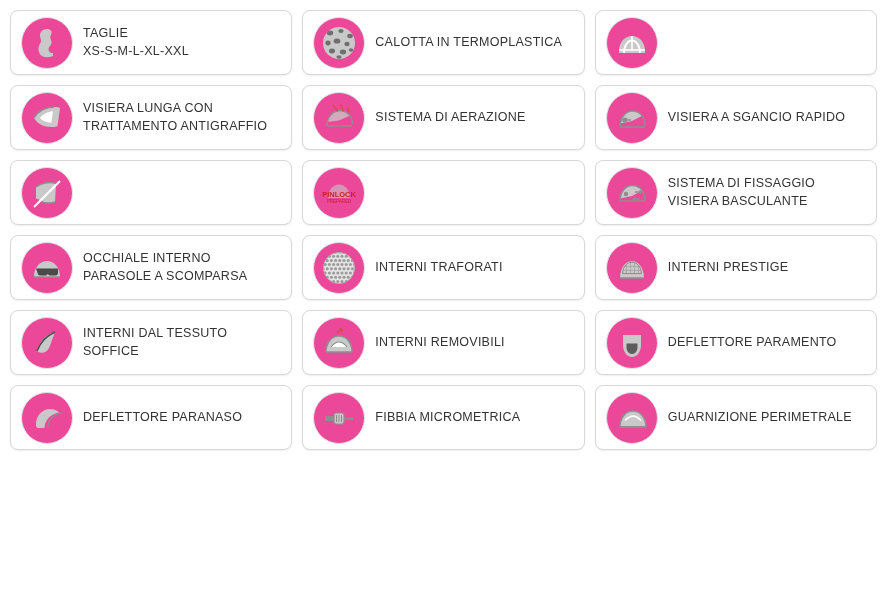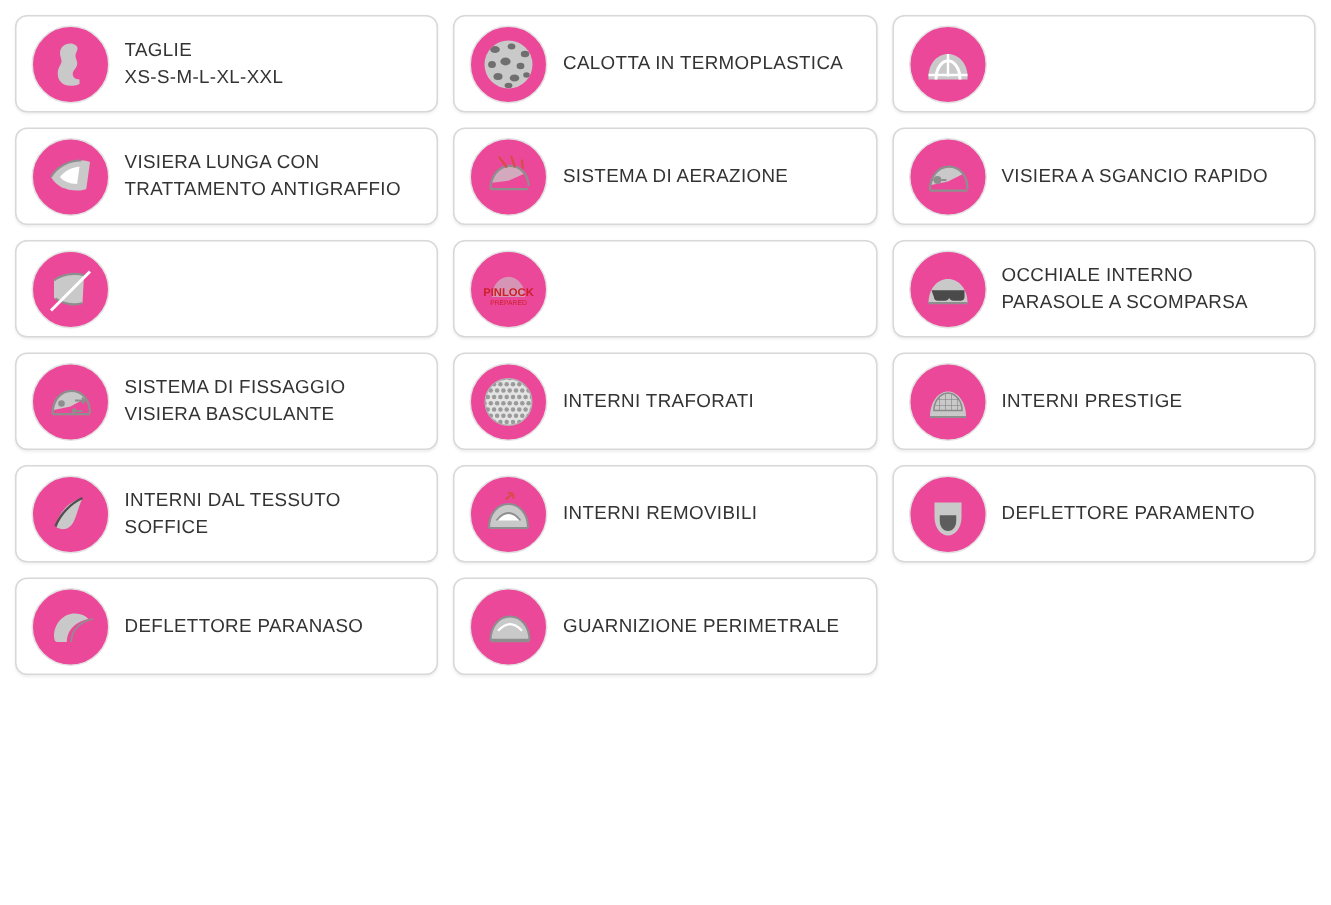--- a/index.html
+++ b/index.html
@@ -154,39 +154,39 @@
         <svg width="44" height="44" viewBox="0 0 44 44">
           <path d="M11 27c0-8 5.2-13.5 11-13.5S33 19 33 27" fill="#c9c9c9" opacity="0.6"></path>
           <text x="22" y="26" text-anchor="middle" font-family="Liberation Sans, sans-serif" font-size="7.5" font-weight="bold" fill="#cc2027">PINLOCK</text>
           <text x="22" y="32" text-anchor="middle" font-family="Liberation Sans, sans-serif" font-size="4.5" fill="#cc2027">PREPARED</text>
         </svg>
       </span>
     </div>
     <div class="feature-card">
       <span class="icon-wrap">
         <svg width="44" height="44" viewBox="0 0 44 44">
-          <path d="M9 31c0-9.5 5.8-16 13-16s13 6.5 13 16z" fill="#c9c9c9"></path>
-          <path d="M11 22.5h22v4.5c0 1.4-1.1 2.5-2.5 2.5h-5c-1.2 0-2.2-.7-2.7-1.8-.5 1.1-1.5 1.8-2.7 1.8h-5c-1.4 0-2.5-1.1-2.5-2.5z" fill="#4a4a4a"></path>
-          <path d="M9 31h26" stroke="#8e8e8e" stroke-width="1.5"></path>
-        </svg>
-      </span>
-      <span class="feature-label">OCCHIALE INTERNO PARASOLE A SCOMPARSA</span>
-    </div>
-    <div class="feature-card">
-      <span class="icon-wrap">
-        <svg width="44" height="44" viewBox="0 0 44 44">
           <path d="M10 30c0-9 5.6-15.5 12.5-15.5 4 0 7.5 1.8 9.8 4.8L22 25l-12 2.5z" fill="#c9c9c9"></path>
           <path d="M10 30c0-9 5.6-15.5 12.5-15.5 7.4 0 12.5 6 12.5 15" fill="none" stroke="#8e8e8e" stroke-width="1.5"></path>
           <path d="M10 30h25" stroke="#8e8e8e" stroke-width="1.5"></path>
           <circle cx="16" cy="23" r="2.2" fill="#8e8e8e"></circle>
           <path d="M25 21h7M32 21l-2.4-1.8M32 21l-2.4 1.8" stroke="#8e8e8e" stroke-width="1.3" fill="none"></path>
           <path d="M30 28h-7M23 28l2.4-1.8M23 28l2.4 1.8" stroke="#8e8e8e" stroke-width="1.3" fill="none"></path>
         </svg>
       </span>
       <span class="feature-label">SISTEMA DI FISSAGGIO VISIERA BASCULANTE</span>
+    </div>
+    <div class="feature-card">
+      <span class="icon-wrap">
+        <svg width="44" height="44" viewBox="0 0 44 44">
+          <path d="M9 31c0-9.5 5.8-16 13-16s13 6.5 13 16z" fill="#c9c9c9"></path>
+          <path d="M11 22.5h22v4.5c0 1.4-1.1 2.5-2.5 2.5h-5c-1.2 0-2.2-.7-2.7-1.8-.5 1.1-1.5 1.8-2.7 1.8h-5c-1.4 0-2.5-1.1-2.5-2.5z" fill="#4a4a4a"></path>
+          <path d="M9 31h26" stroke="#8e8e8e" stroke-width="1.5"></path>
+        </svg>
+      </span>
+      <span class="feature-label">OCCHIALE INTERNO PARASOLE A SCOMPARSA</span>
     </div>
     <div class="feature-card">
       <span class="icon-wrap">
         <svg width="44" height="44" viewBox="0 0 44 44">
           <defs>
             <clipPath id="cpPerf">
               <circle cx="22" cy="22" r="15.5"></circle>
             </clipPath>
           </defs>
           <circle cx="22" cy="22" r="15.5" fill="#e3e3e3" stroke="#b5b5b5" stroke-width="1"></circle>
@@ -327,20 +327,31 @@
         <svg width="44" height="44" viewBox="0 0 44 44">
           <path d="M11 28c0-8 6-15 14-15 4 0 7 1.4 9 3.6-5 1-9 3.4-11.5 6.6-2 2.6-3 5.6-3 8.8H13c-1.2 0-2-1.4-2-4z" fill="#c9c9c9"></path>
           <path d="M22.5 32c0-3.2 1-6.2 3-8.8 2.5-3.2 6.5-5.6 11.5-6.6" fill="none" stroke="#8e8e8e" stroke-width="1.2"></path>
         </svg>
       </span>
       <span class="feature-label">DEFLETTORE PARANASO</span>
     </div>
     <div class="feature-card">
       <span class="icon-wrap">
         <svg width="44" height="44" viewBox="0 0 44 44">
+          <path d="M8 20h9v5H8z" fill="#8e8e8e"></path>
+          <rect x="17" y="17" width="10" height="11" rx="2" fill="#c9c9c9" stroke="#8e8e8e" stroke-width="1.2"></rect>
+          <path d="M27 21.5h9v2.5h-9z" fill="#8e8e8e"></path>
+          <path d="M19.5 19v7M22 19v7M24.5 19v7" stroke="#8e8e8e" stroke-width="1"></path>
+        </svg>
+      </span>
+      <span class="feature-label">FIBBIA MICROMETRICA</span>
+    </div>
+    <div class="feature-card">
+      <span class="icon-wrap">
+        <svg width="44" height="44" viewBox="0 0 44 44">
           <path d="M10 31c0-9.5 5.8-16 13-16s13 6.5 13 16z" fill="#c9c9c9"></path>
           <path d="M10 31c0-9.5 5.8-16 13-16s13 6.5 13 16" fill="none" stroke="#8e8e8e" stroke-width="1.4"></path>
           <path d="M10 31h26" stroke="#8e8e8e" stroke-width="2.2"></path>
           <path d="M15 24.5c3-3 5.4-4.4 8-4.4 2.8 0 5.4 1.6 8 4.4" fill="none" stroke="#fff" stroke-width="1.6"></path>
         </svg>
       </span>
       <span class="feature-label">GUARNIZIONE PERIMETRALE</span>
     </div>
   </div>
 

